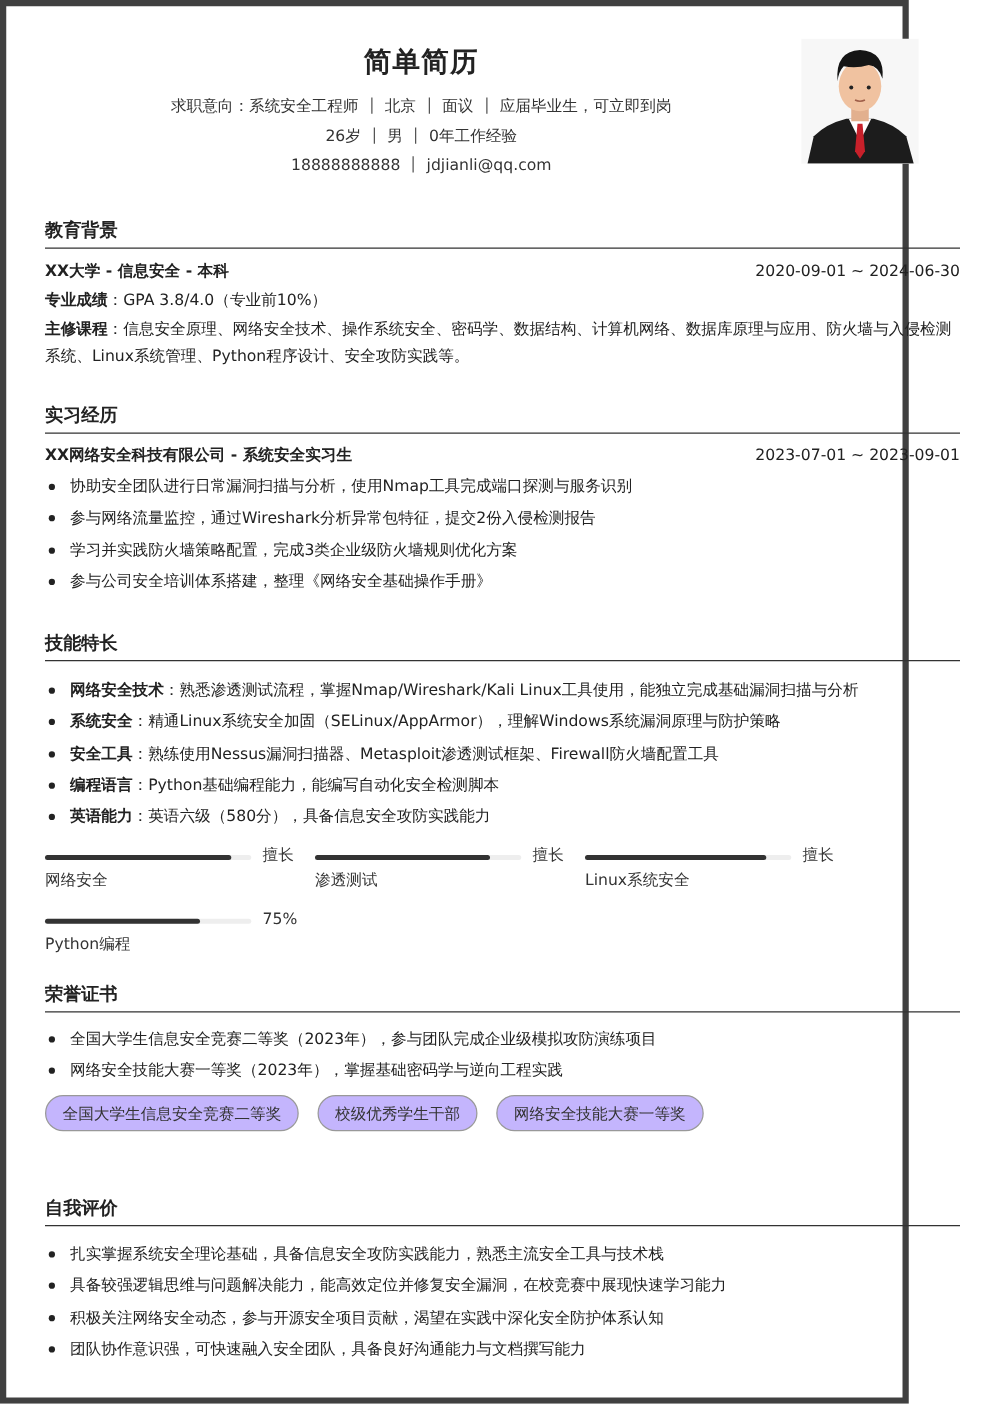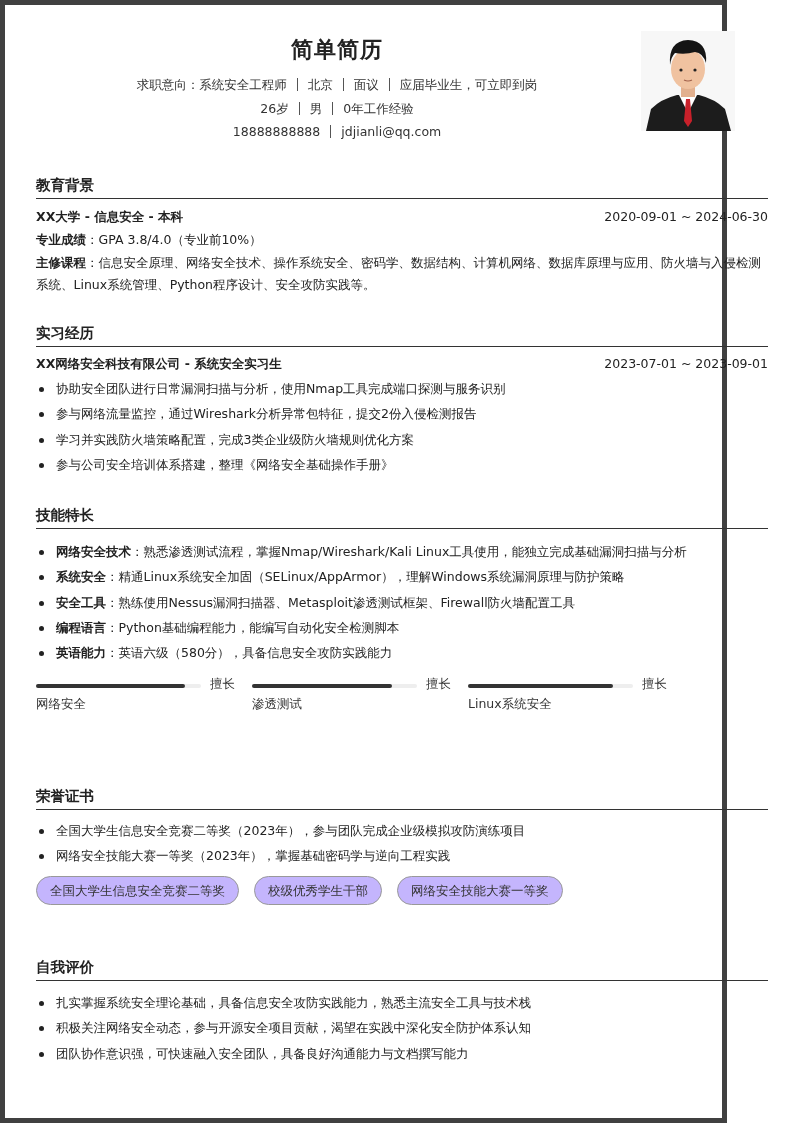--- a/index.html
+++ b/index.html
@@ -139,38 +139,46 @@
         <span class="level">擅长</span>
         <span class="name">渗透测试</span>
       </div>
       <div class="skill" style="left:432px; top:0;">
         <div class="bar">
             <div class="fill" style="width: 88%;"></div>
           </div>
         <span class="level">擅长</span>
         <span class="name">Linux系统安全</span>
       </div>
+      <div class="skill" style="left:0; top:51px;">
+        <div class="bar">
+            <div class="fill" style="width: 75%;"></div>
+          </div>
+        <span class="level">75%</span>
+        <span class="name">Python编程</span>
+      </div>
     </div>
   </div>
 
   <div class="section" style="top:781px;">
     <div class="sec-title">荣誉证书</div>
     <ul class="bullets" style="margin-top:8px;">
       <li>全国大学生信息安全竞赛二等奖（2023年），参与团队完成企业级模拟攻防演练项目</li>
       <li>网络安全技能大赛一等奖（2023年），掌握基础密码学与逆向工程实践</li>
     </ul>
     <div class="tags">
       <span class="tag">全国大学生信息安全竞赛二等奖</span>
       <span class="tag">校级优秀学生干部</span>
       <span class="tag">网络安全技能大赛一等奖</span>
     </div>
   </div>
 
   <div class="section" style="top:952px;">
     <div class="sec-title">自我评价</div>
     <ul class="bullets" style="margin-top:9px;">
       <li>扎实掌握系统安全理论基础，具备信息安全攻防实践能力，熟悉主流安全工具与技术栈</li>
+      <li>具备较强逻辑思维与问题解决能力，能高效定位并修复安全漏洞，在校竞赛中展现快速学习能力</li>
       <li>积极关注网络安全动态，参与开源安全项目贡献，渴望在实践中深化安全防护体系认知</li>
       <li>团队协作意识强，可快速融入安全团队，具备良好沟通能力与文档撰写能力</li>
     </ul>
   </div>
 
 </div>
 
 </body></html>

